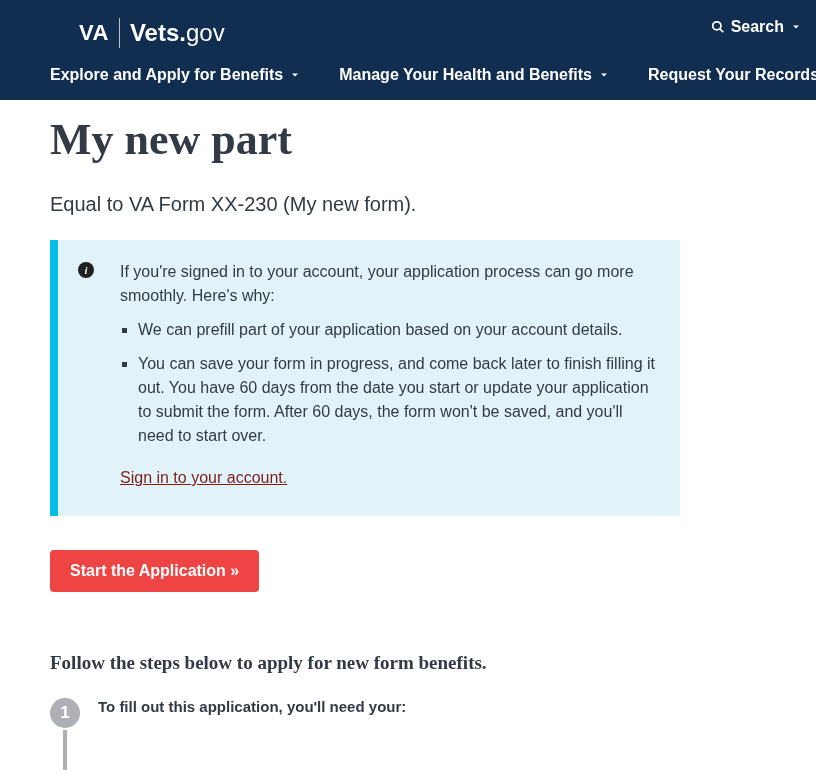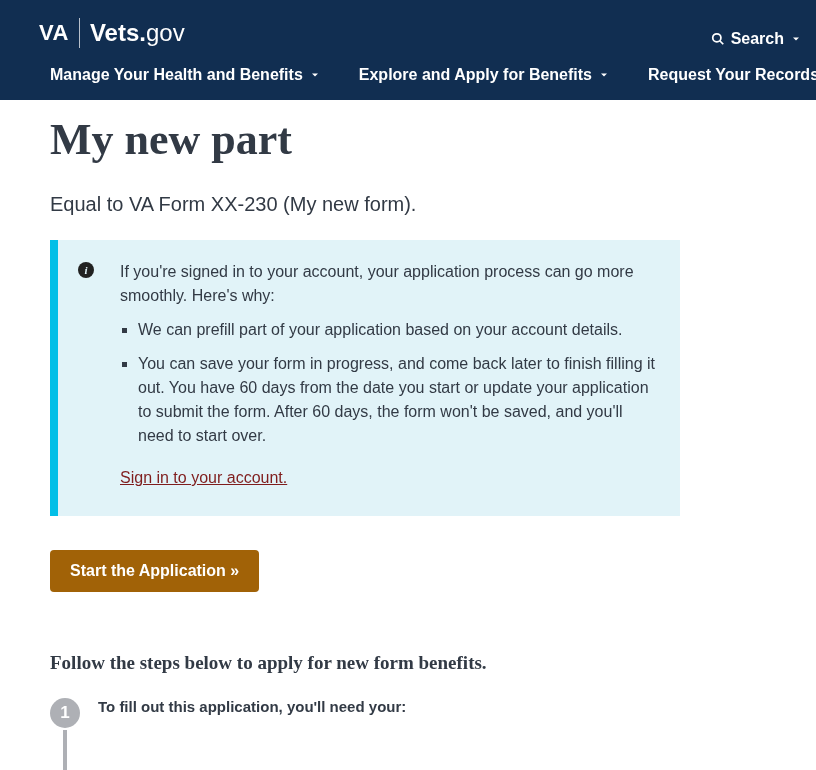--- a/index.html
+++ b/index.html
@@ -9,23 +9,23 @@
     background: #fff;
     width: 816px;
     overflow: hidden;
   }
   .header {
     background: #112e51;
     color: #fff;
   }
   .header-top {
     display: flex;
-    align-items: flex-end;
+    align-items: flex-start;
     justify-content: space-between;
-    padding: 18px 14px 18px 39px;
+    padding: 18px 14px 18px 79px;
     gap: 12px;
   }
   .logo {
     display: flex;
     align-items: center;
     gap: 10px;
   }
   .logo-va {
     font-weight: 700;
     font-size: 22px;
@@ -127,21 +127,21 @@
   .info-body li {
     margin-bottom: 10px;
   }
   .info-body a {
     color: #7f1d1d;
     text-decoration: underline;
   }
   .start-btn {
     display: inline-block;
     margin-top: 34px;
-    background: #a16207;
+    background: #ef4444;
     color: #fff;
     font-weight: 700;
     font-size: 16px;
     padding: 12px 20px;
     border: none;
     border-radius: 4px;
     cursor: pointer;
   }
   .steps-heading {
     font-family: Georgia, "Times New Roman", serif;
@@ -221,29 +221,29 @@
       <span>Search</span>
       <span class="chev">
         <svg width="12" height="12" viewBox="0 0 24 24" fill="#fff">
             <path d="M6 9l6 6 6-6z"></path>
           </svg>
       </span>
     </div>
   </div>
   <div class="nav">
     <span class="nav-item">
-      <span>Manage Your Health and Benefits</span>
+      <span>Explore and Apply for Benefits</span>
       <span class="chev">
           <svg width="12" height="12" viewBox="0 0 24 24" fill="#fff">
             <path d="M6 9l6 6 6-6z"></path>
           </svg>
         </span>
     </span>
     <span class="nav-item">
-      <span>Explore and Apply for Benefits</span>
+      <span>Manage Your Health and Benefits</span>
       <span class="chev">
           <svg width="12" height="12" viewBox="0 0 24 24" fill="#fff">
             <path d="M6 9l6 6 6-6z"></path>
           </svg>
         </span>
     </span>
     <span class="nav-item">
       <span>Request Your Records</span>
 
     </span>

